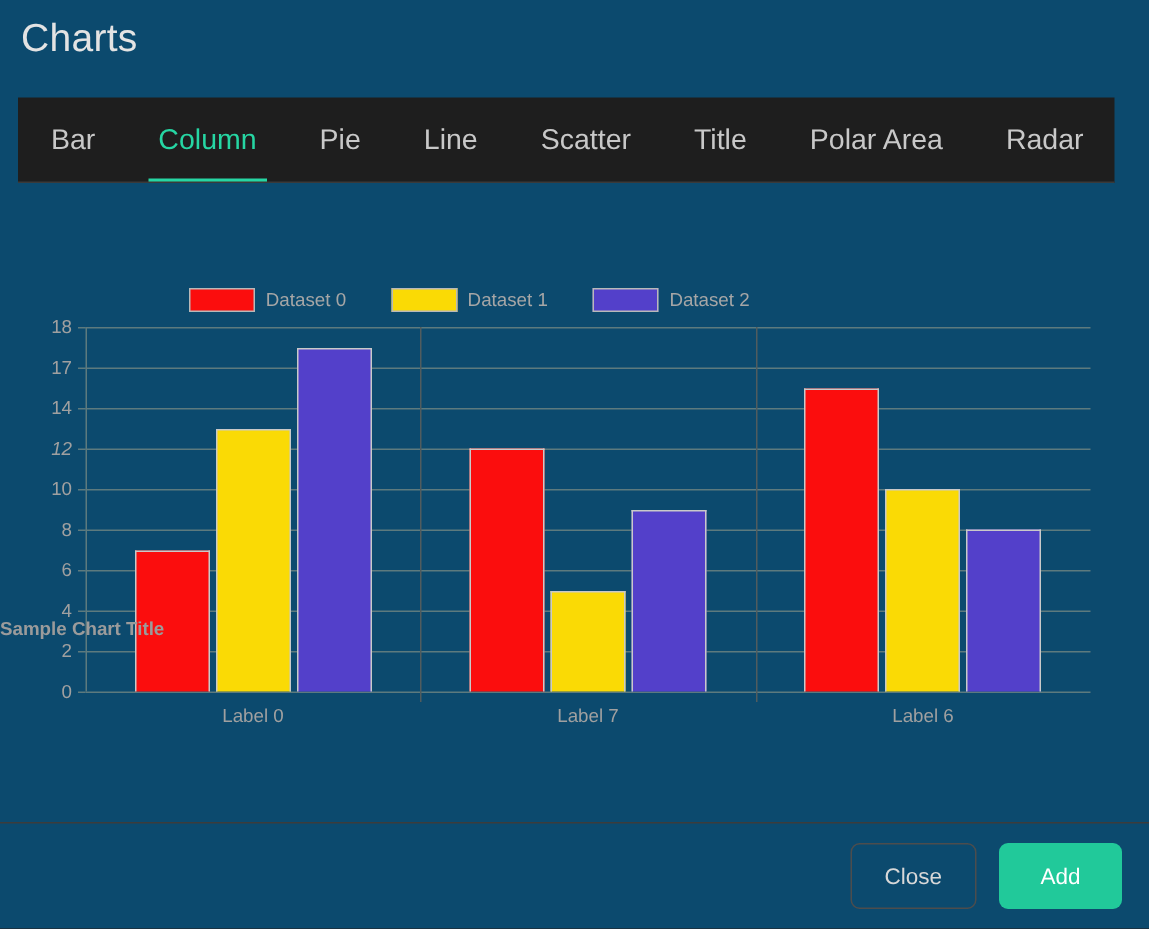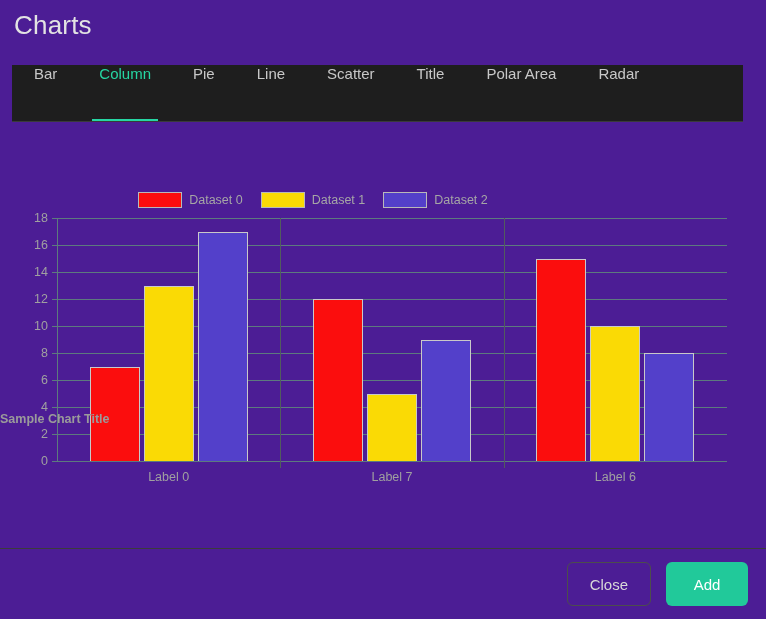--- a/index.html
+++ b/index.html
@@ -5,21 +5,21 @@
   * { box-sizing: border-box; margin: 0; padding: 0; }
   html, body {
     width: 766px; height: 619px;
     background: #242424;
     font-family: "Liberation Sans", sans-serif;
     overflow: hidden;
   }
   #app {
     position: relative;
     width: 766px; height: 619px;
-    background: #4c1d95;
+    background: #0c4a6e;
   }
 
   
   .page-title {
     position: absolute;
     left: 14px; top: 8px;
     font-size: 26px;
     font-weight: 400;
     color: #e3e3e3;
     letter-spacing: 0.2px;
@@ -32,24 +32,24 @@
     left: 12px; top: 65px;
     width: 731px; height: 57px;
     background: #1e1e1e;
     display: flex;
     align-items: stretch;
     overflow: hidden;
   }
   .tab {
     position: relative;
     display: flex;
-    align-items: flex-start;
+    align-items: center;
     justify-content: center;
     padding: 0 21px;
-    font-size: 15px;
+    font-size: 19px;
     color: #c8c8c8;
     white-space: nowrap;
     cursor: pointer;
     flex: 0 0 auto;
   }
   .tab:first-child { padding-left: 22px; }
   .tab.active { color: #26d6a3; }
   .tab.active::after {
     content: "";
     position: absolute;
@@ -73,21 +73,21 @@
   }
 
   
   .legend {
     position: absolute;
     left: 0; top: 62px;
     width: 626px;
     display: flex;
     justify-content: center;
     align-items: center;
-    gap: 0px;
+    gap: 12px;
   }
   .legend-item {
     display: flex;
     align-items: center;
     margin: 0 9px;
     cursor: pointer;
   }
   .legend-swatch {
     width: 44px; height: 16px;
     border: 1px solid #b9b9b9;
@@ -271,27 +271,27 @@
         <div class="ytick-mark" style="top: 162px;"></div>
         <div class="ytick" style="top: 162px; left: -9px; right: auto; margin-right: 0px; transform: translate(-100%, -50%);">6</div>
         <div class="gridline" style="top: 135px;"></div>
         <div class="ytick-mark" style="top: 135px;"></div>
         <div class="ytick" style="top: 135px; left: -9px; right: auto; margin-right: 0px; transform: translate(-100%, -50%);">8</div>
         <div class="gridline" style="top: 108px;"></div>
         <div class="ytick-mark" style="top: 108px;"></div>
         <div class="ytick" style="top: 108px; left: -9px; right: auto; margin-right: 0px; transform: translate(-100%, -50%);">10</div>
         <div class="gridline" style="top: 81px;"></div>
         <div class="ytick-mark" style="top: 81px;"></div>
-        <div class="ytick" style="top: 81px; left: -9px; right: auto; margin-right: 0px; transform: translate(-100%, -50%);">12</div>
+        <div class="ytick" style="top: 81px; left: -9px; right: auto; margin-right: 0px; transform: translate(-100%, -50%); font-style: italic;">12</div>
         <div class="gridline" style="top: 54px;"></div>
         <div class="ytick-mark" style="top: 54px;"></div>
         <div class="ytick" style="top: 54px; left: -9px; right: auto; margin-right: 0px; transform: translate(-100%, -50%);">14</div>
         <div class="gridline" style="top: 27px;"></div>
         <div class="ytick-mark" style="top: 27px;"></div>
-        <div class="ytick" style="top: 27px; left: -9px; right: auto; margin-right: 0px; transform: translate(-100%, -50%);">16</div>
+        <div class="ytick" style="top: 27px; left: -9px; right: auto; margin-right: 0px; transform: translate(-100%, -50%);">17</div>
         <div class="gridline" style="top: 0px;"></div>
         <div class="ytick-mark" style="top: 0px;"></div>
         <div class="ytick" style="top: 0px; left: -9px; right: auto; margin-right: 0px; transform: translate(-100%, -50%);">18</div>
         <div class="bar" title="Dataset 0 / Label 0: 7" style="left: 32.6667px; width: 50px; height: 94.5px; background: rgb(251, 13, 13);"></div>
         <div class="bar" title="Dataset 1 / Label 0: 13" style="left: 86.6667px; width: 50px; height: 175.5px; background: rgb(250, 218, 5);"></div>
         <div class="bar" title="Dataset 2 / Label 0: 17" style="left: 140.667px; width: 50px; height: 229.5px; background: rgb(83, 64, 202);"></div>
         <div class="xlabel" style="left: 111.667px;">Label 0</div>
         <div class="cat-sep" style="left: 223.333px;"></div>
         <div class="bar" title="Dataset 0 / Label 1: 12" style="left: 256px; width: 50px; height: 162px; background: rgb(251, 13, 13);"></div>
         <div class="bar" title="Dataset 1 / Label 1: 5" style="left: 310px; width: 50px; height: 67.5px; background: rgb(250, 218, 5);"></div>

